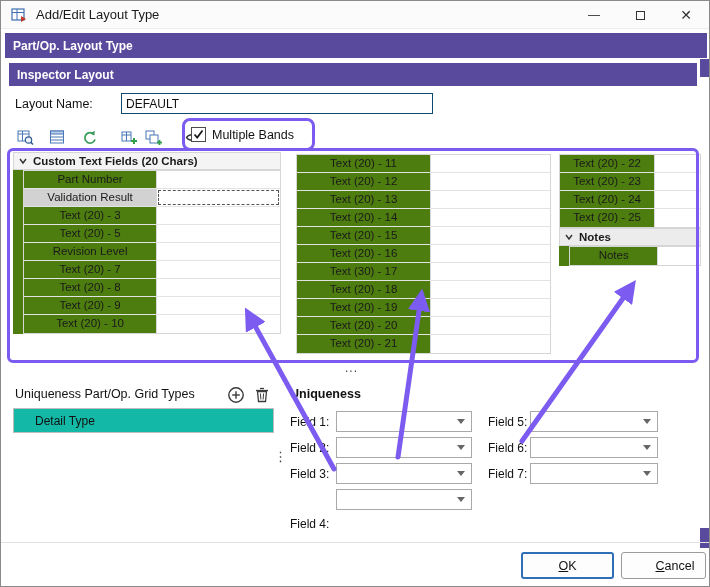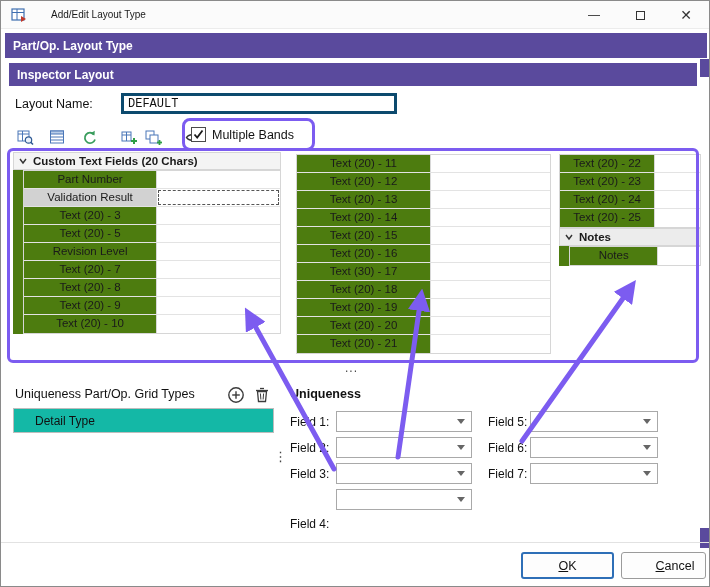--- a/index.html
+++ b/index.html
@@ -4,37 +4,37 @@
 <style>
   * { margin:0; padding:0; box-sizing:border-box; }
   html,body { background:#cfcfcf; font-family:"Liberation Sans", sans-serif; }
   .dialog { position:relative; width:710px; height:587px; background:#ffffff;
             border:1px solid #8a8a8a; overflow:hidden; font-family:"Liberation Sans", sans-serif; }
 
   
   .titlebar { position:absolute; left:0; top:0; width:100%; height:28px; background:#fbfbfb;
               border-bottom:1px solid #ececec; display:flex; align-items:center; }
   .app-icon { width:16px; height:16px; margin-left:10px; }
-  .title-text { font-size:10px; color:#1a1a1a; margin-left:24px; }
+  .title-text { font-size:13px; color:#1a1a1a; margin-left:9px; }
   .winbtns { position:absolute; right:0; top:0; height:28px; display:flex; }
   .winbtn { width:46px; height:28px; display:flex; align-items:center; justify-content:center;
             color:#333; font-size:12px; cursor:default; }
   .maxglyph { width:9px; height:9px; border:1px solid #333; }
 
   
   .bar1 { position:absolute; left:4px; top:32px; width:702px; height:25px; background:#5a4a9d;
           color:#fff; font-size:12px; font-weight:bold; display:flex; align-items:center; padding-left:8px; }
   .bar2 { position:absolute; left:8px; top:62px; width:688px; height:23px; background:#5a4a9d;
           color:#fff; font-size:12px; font-weight:bold; display:flex; align-items:center; padding-left:8px; }
   .edge-tab { position:absolute; background:#5a4a9d; }
 
   
   .ln-label { position:absolute; left:14px; top:96px; font-size:12.5px; color:#111; }
-  .ln-input { position:absolute; left:120px; top:92px; width:276px; height:21px; border:3px solid #0c4a6e;
-              font-size:12px; font-family:Liberation Mono, monospace; padding:0 4px; color:#111; background:#fff; }
+  .ln-input { position:absolute; left:120px; top:92px; width:312px; height:21px; border:1px solid #0c4a6e;
+              font-size:12px; font-family:Liberation Sans, sans-serif; padding:0 4px; color:#111; background:#fff; }
 
   
   .toolbar { position:absolute; left:12px; top:124px; height:24px; display:flex; align-items:center; }
   .tbtn { width:24px; height:22px; display:flex; align-items:center; justify-content:center; }
   .tb-gap { width:8px; }
   .cbx-wrap { position:absolute; left:190px; top:126px; display:flex; align-items:center; gap:6px; }
   .cbx-box { width:15px; height:15px; border:1.5px solid #4a4a4a; background:#fff; display:flex;
              align-items:center; justify-content:center; }
   .cbx-label { font-size:12.5px; color:#111; }
   .cbx-outline { position:absolute; left:181px; top:117px; width:133px; height:33px;

